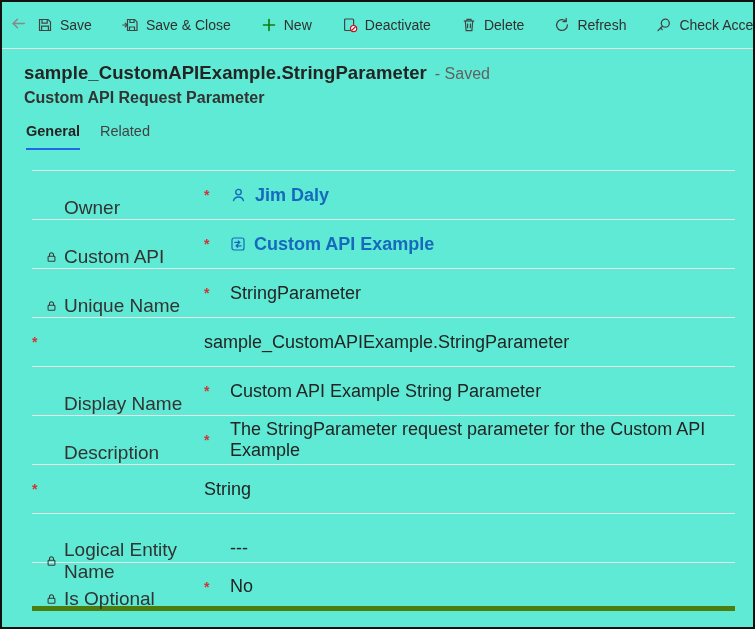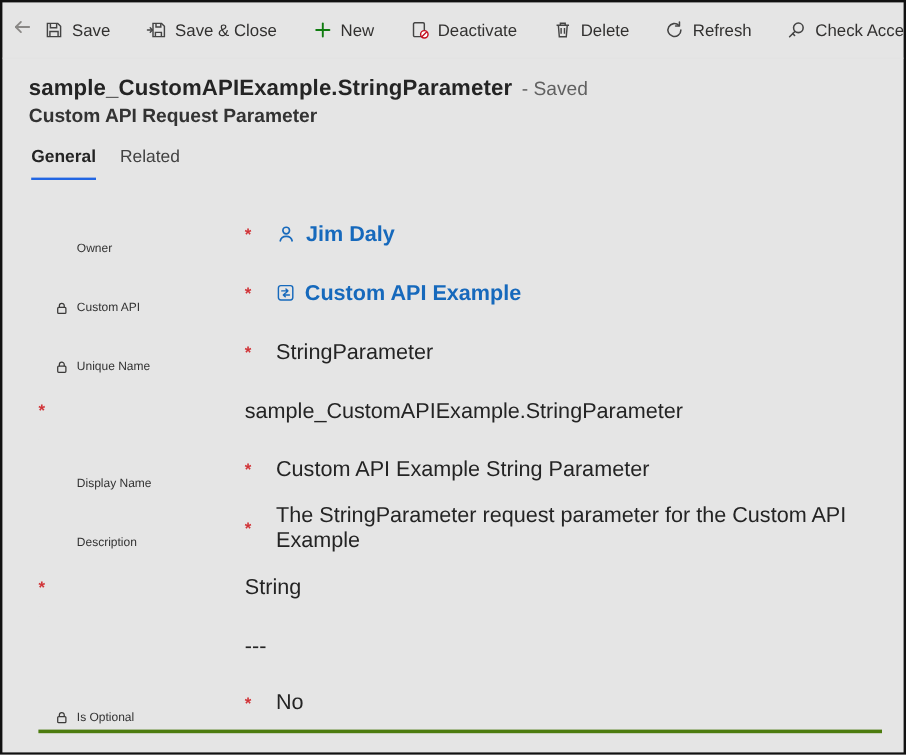--- a/index.html
+++ b/index.html
@@ -1,17 +1,17 @@
 <!DOCTYPE html>
 <html><head>
 <meta charset="utf-8">
 <style>
   * { margin:0; padding:0; box-sizing:border-box; }
   body { font-family:"Liberation Sans","DejaVu Sans",sans-serif; background:#fff; }
-  .screen { width:755px; height:629px; border:2px solid #111; background:#e5e5e5; overflow:hidden; }
+  .screen { width:755px; height:629px; border:2px solid #111; background:#5eead4; overflow:hidden; }
 
   
   .toolbar { height:47px; display:flex; align-items:center; padding:0 14px 0 8px; border-bottom:1px solid #e3e3e3; }
   .back-btn { width:34px; height:34px; display:flex; align-items:center; justify-content:center; cursor:pointer; margin-right:10px; }
   .tb-items { display:flex; align-items:center; gap:30px; flex:1; justify-content:space-between; }
   .tb-item { display:flex; align-items:center; gap:7px; font-size:14px; color:#323130; cursor:pointer; white-space:nowrap; }
   .tb-item svg { display:block; }
 
   
   .header { padding:13px 0 0 22px; }
@@ -21,22 +21,22 @@
   .page-subtitle { font-size:16px; font-weight:bold; color:#333; margin-top:5px; }
 
   
   .tabs { display:flex; gap:20px; padding-left:24px; margin-top:16px; }
   .tab { font-size:14.5px; color:#424242; padding-bottom:9px; cursor:pointer; border-bottom:2.5px solid transparent; }
   .tab.active { color:#242424; font-weight:bold; border-bottom-color:#2266E3; }
 
   
   .form { margin:20px 18px 0 30px; }
   .frow { height:49px; display:grid; grid-template-columns:172px 26px 1fr; align-items:center; border-top:1px solid #e5e5e5; }
-  .frow:last-child { border-bottom:3px solid #4d7c0f; }
-  .label-cell { position:relative; padding-left:32px; font-size:10px; color:#333;margin-top:25px; }
+  .frow:last-child { border-bottom:5px solid #4d7c0f; }
+  .label-cell { position:relative; padding-left:32px; font-size:19px; color:#333;margin-top:25px; }
   .lock { position:absolute; left:13px; top:50%; transform:translateY(-50%); display:flex; }
   .req { color:#d13438; font-size:14px; font-weight:bold; }
   .value-cell { display:flex; align-items:center; gap:8px; font-size:18px; color:#242424; }
   .value-cell .vicon { display:flex; }
   .value.link { color:#1669bc; font-weight:bold; cursor:pointer; }
 </style>
 </head>
 <body>
 
 <div class="screen">
@@ -254,37 +254,48 @@
 
   <div class="frow">
     <span class="req">*</span>
     <div class="value-cell">
 
       <span class="value">String</span>
     </div>
   </div>
 
   <div class="frow">
-    <span class="req" style="visibility: hidden;">*</span>
-    <div class="value-cell">
-
-      <span class="value">---</span>
-    </div>
-  </div>
-
-  <div class="frow">
     <div class="label-cell">
       <span class="lock">
         <svg width="13" height="13" viewBox="0 0 16 16">
               <g fill="none" stroke="#3b3a39" stroke-width="1.3">
                 <rect x="3.8" y="7" width="8.4" height="6.2" rx="1"></rect>
                 <path d="M5.5 7V5.3a2.5 2.5 0 0 1 5 0V7"></path>
               </g>
             </svg>
       </span>
+      <span class="label">Logical Entity Name</span>
+    </div>
+    <span class="req" style="visibility: hidden;">*</span>
+    <div class="value-cell">
+
+      <span class="value">---</span>
+    </div>
+  </div>
+
+  <div class="frow">
+    <div class="label-cell">
+      <span class="lock">
+        <svg width="13" height="13" viewBox="0 0 16 16">
+              <g fill="none" stroke="#3b3a39" stroke-width="1.3">
+                <rect x="3.8" y="7" width="8.4" height="6.2" rx="1"></rect>
+                <path d="M5.5 7V5.3a2.5 2.5 0 0 1 5 0V7"></path>
+              </g>
+            </svg>
+      </span>
       <span class="label">Is Optional</span>
     </div>
     <span class="req">*</span>
     <div class="value-cell">
 
       <span class="value">No</span>
     </div>
   </div>
 </div>
 

